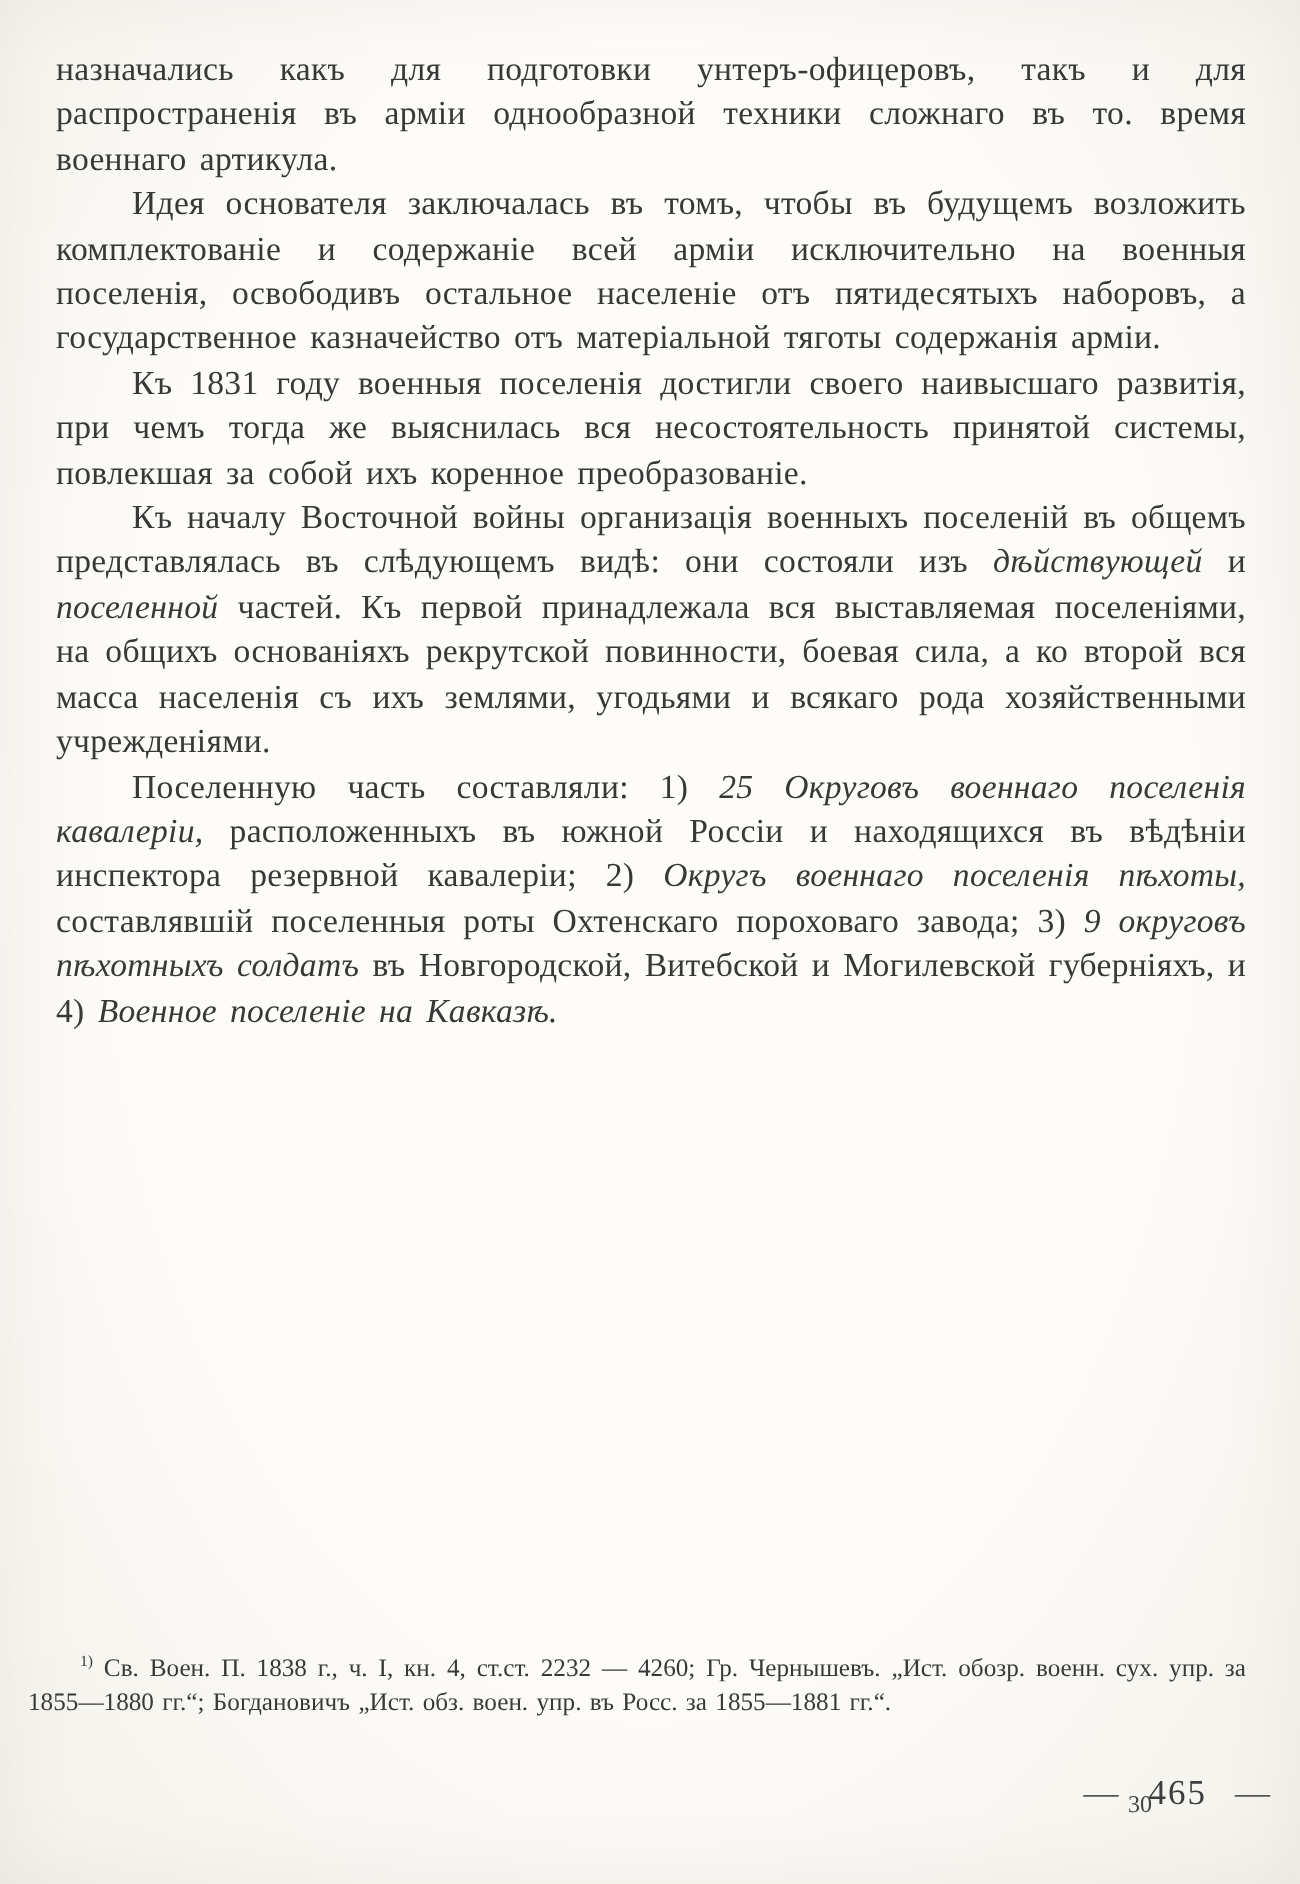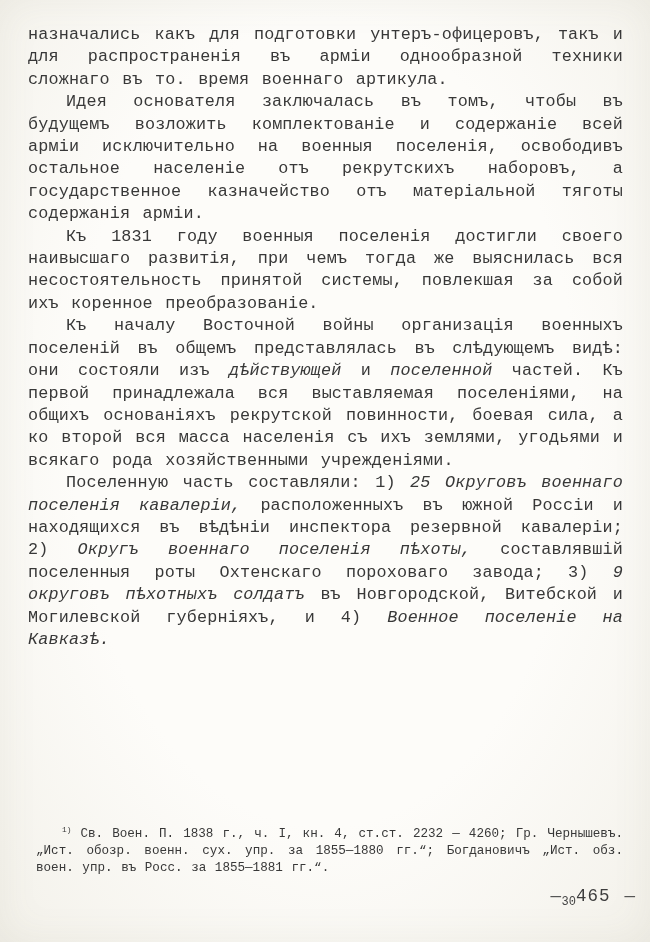--- a/index.html
+++ b/index.html
@@ -2,36 +2,36 @@
 <html><head>
 <meta charset="utf-8">
 <style>
   html,body{margin:0;padding:0;background:#e8e6e0;}
   .page{
     position:relative;
     width:650px;height:942px;
     margin:0 auto;
     background:radial-gradient(ellipse at 50% 45%, #fdfcf9 55%, #f3f1ea 100%);
     box-shadow:inset 0 0 40px rgba(120,110,90,0.08);
-    font-family:Liberation Mono, monospace;
+    font-family:Liberation Serif, serif;
     color:#383838;
     overflow:hidden;
   }
   .text-block{
     position:absolute;left:28px;right:27px;top:24px;
     font-size:16.8px;line-height:22.4px;
     text-align:justify;
     word-spacing:2.2px;letter-spacing:0.15px;
   }
   p.para{margin:0;padding:0;}
   p.indent{text-indent:38px;}
   .it{font-style:italic;}
   sup{font-size:62%;line-height:0;vertical-align:super;}
   .footnote{
-    position:absolute;left:36px;right:27px;top:826px;
+    position:absolute;left:14px;right:27px;top:826px;
     font-size:12.6px;line-height:17px;
     text-align:justify;text-indent:26px;
     word-spacing:1px;
   }
   .footer{
     position:absolute;left:0;right:0;top:884px;height:30px;
   }
   .page-number-wrap{
     position:absolute;left:0;width:100%;top:2px;
     text-align:right;font-size:17.5px;letter-spacing:1px;color:#3d3d3d;
@@ -42,21 +42,21 @@
     font-size:12px;color:#444;text-align:center;
   }
 </style>
 </head>
 <body>
 
 <div class="page">
 
   <div class="text-block">
       <p class="para"><span>назначались какъ для подготовки унтеръ-офицеровъ, такъ и для распространенія въ арміи однообразной техники сложнаго въ то. время военнаго артикула.</span></p>
-      <p class="para indent"><span>Идея основателя заключалась въ томъ, чтобы въ будущемъ возложить комплектованіе и содержаніе всей арміи исключительно на военныя поселенія, освободивъ остальное населеніе отъ рекрутскихъ наборовъ, а государственное казначейство отъ матеріальной тяготы содержанія арміи.</span></p>
+      <p class="para indent"><span>Идея основателя заключалась въ томъ, чтобы въ будущемъ возложить комплектованіе и содержаніе всей арміи исключительно на военныя поселенія, освободивъ остальное населеніе отъ пятидесятыхъ наборовъ, а государственное казначейство отъ матеріальной тяготы содержанія арміи.</span></p>
       <p class="para indent"><span>Къ 1831 году военныя поселенія достигли своего наивысшаго развитія, при чемъ тогда же выяснилась вся несостоятельность принятой системы, повлекшая за собой ихъ коренное преобразованіе.</span></p>
       <p class="para indent"><span>Къ началу Восточной войны организація военныхъ поселеній въ общемъ представлялась въ слѣдующемъ видѣ: они состояли изъ </span><span class="it">дѣйствующей</span><span> и </span><span class="it">поселенной</span><span> частей. Къ первой принадлежала вся выставляемая поселеніями, на общихъ основаніяхъ рекрутской повинности, боевая сила, а ко второй вся масса населенія съ ихъ землями, угодьями и всякаго рода хозяйственными учрежденіями.</span></p>
       <p class="para indent"><span>Поселенную часть составляли: 1) </span><span class="it">25 Округовъ военнаго поселенія кавалеріи,</span><span> расположенныхъ въ южной Россіи и находящихся въ вѣдѣніи инспектора резервной кавалеріи; 2) </span><span class="it">Округъ военнаго поселенія пѣхоты,</span><span> составлявшій поселенныя роты Охтенскаго пороховаго завода; 3) </span><span class="it">9 округовъ пѣхотныхъ солдатъ</span><span> въ Новгородской, Витебской и Могилевской губерніяхъ, и 4) </span><span class="it">Военное поселеніе на Кавказѣ.</span></p>
     </div>
 
   <div class="footnote">
     <span><sup>1)</sup><span> Св. Воен. П. 1838 г., ч. I, кн. 4, ст.ст. 2232 — 4260; Гр. Чернышевъ. „Ист. обозр. военн. сух. упр. за 1855—1880 гг.“; Богдановичъ „Ист. обз. воен. упр. въ Росс. за 1855—1881 гг.“.</span></span>
   </div>
 
   <div class="footer">

